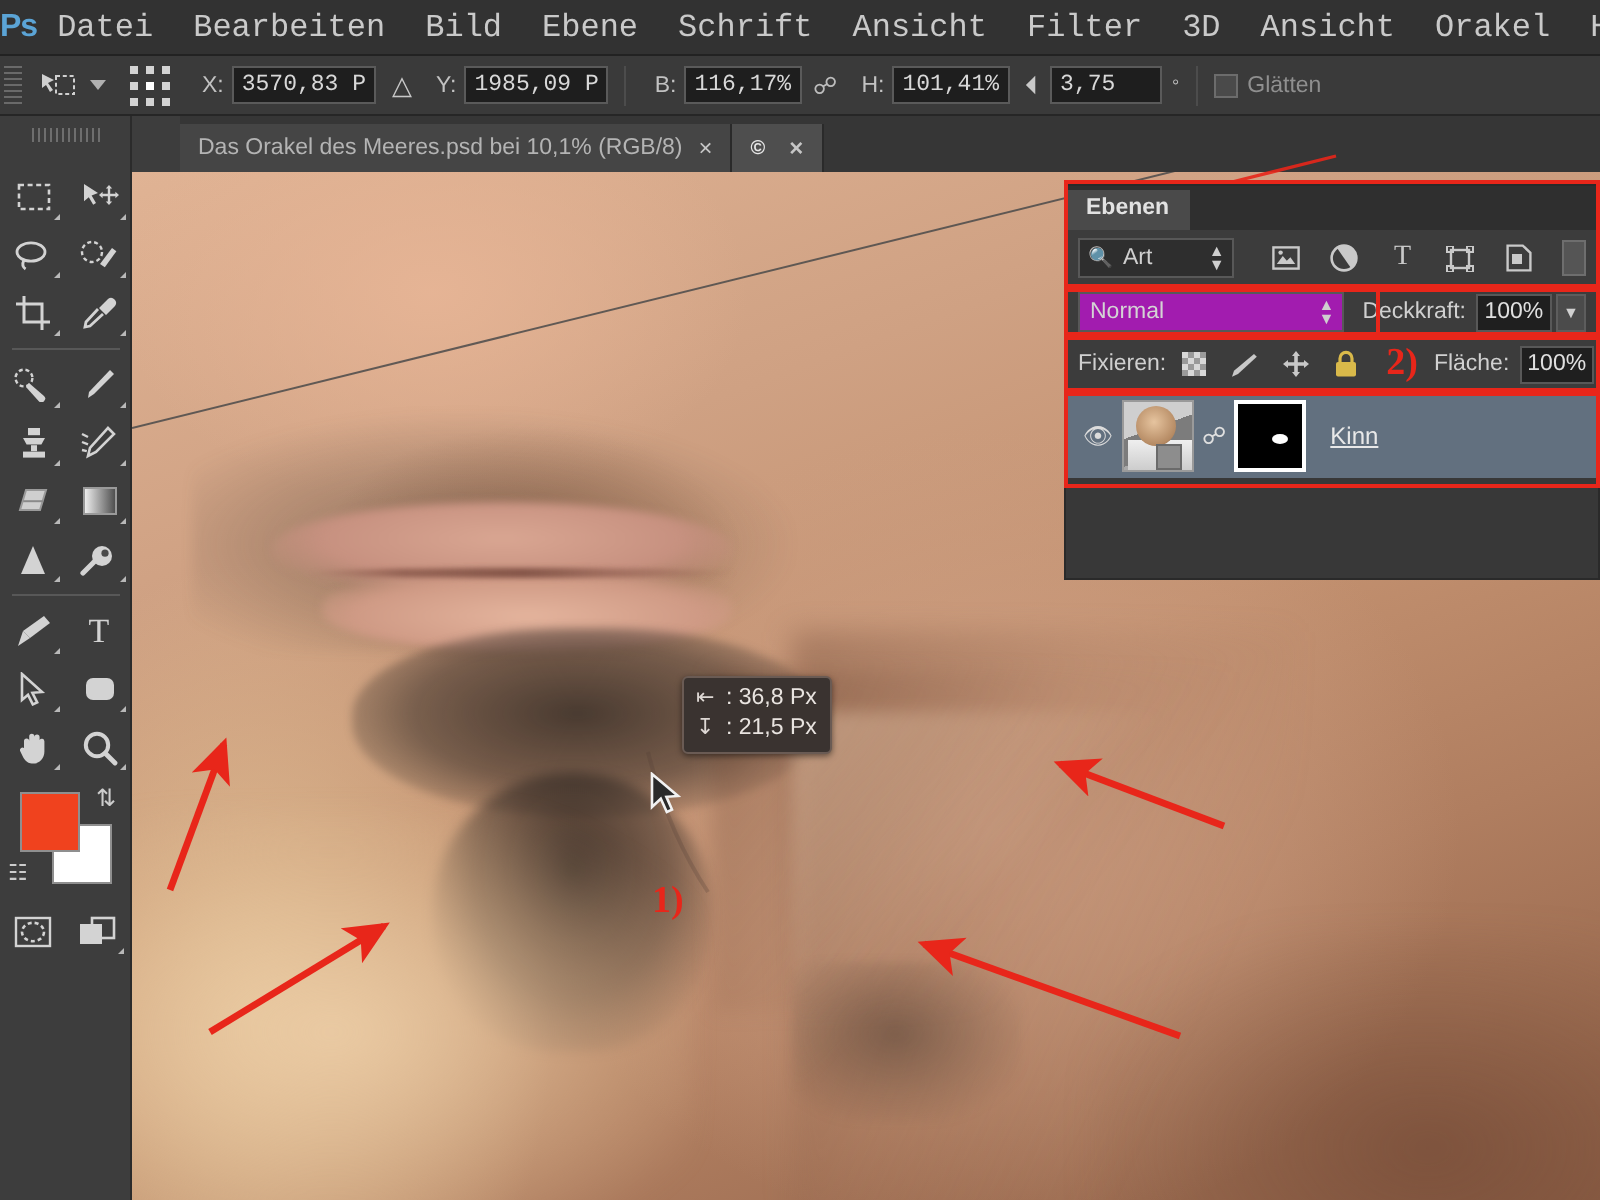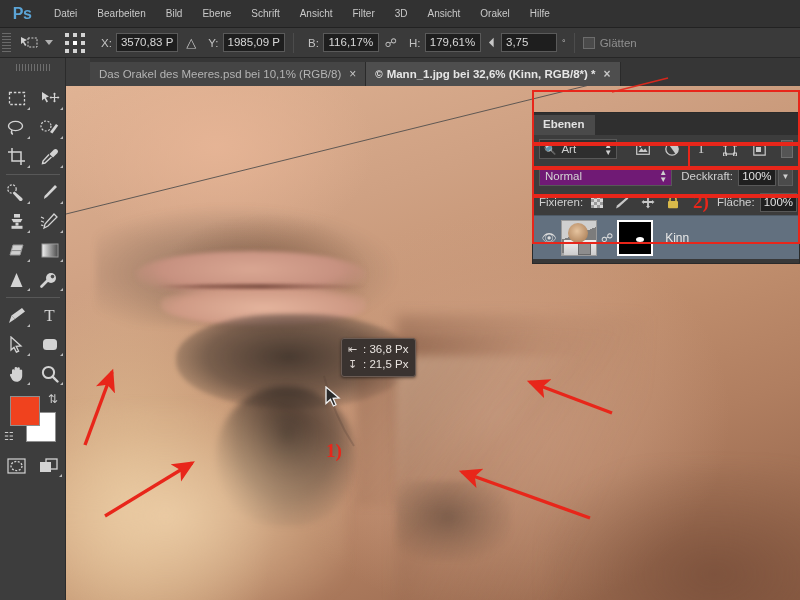--- a/index.html
+++ b/index.html
@@ -16,22 +16,22 @@
     position: absolute; left: 0; top: 0; width: 800px; height: 28px;
     background: #323232; display: flex; align-items: center;
     border-bottom: 1px solid #222;
   }
   .ps-logo {
     width: 44px; height: 28px; display: flex; align-items: center;
     justify-content: center; color: #5ba4d6; font-weight: bold;
     font-size: 16px; letter-spacing: -0.5px;
   }
   .menu-item {
-    color: #c9c9c9; font-size: 10px; padding: 4px 10px;
-    white-space: nowrap; cursor: default;
+    color: #c9c9c9; font-size: 16px; padding: 4px 10px;
+    white-space: nowrap; cursor: default; font-family: Liberation Mono, monospace;
   }
 
   
   .optionsbar {
     position: absolute; left: 0; top: 28px; width: 800px; height: 30px;
     background: #3a3a3a; display: flex; align-items: center;
     border-bottom: 1px solid #262626; padding-left: 2px;
   }
   .grip {
     width: 9px; height: 20px; margin-right: 4px;
@@ -49,21 +49,21 @@
   .ref-grid {
     width: 20px; height: 20px; margin: 0 10px 0 4px; position: relative;
   }
   .ref-grid i {
     position: absolute; width: 4px; height: 4px; background: #d4d4d4; display:block;
   }
   .opt-label { color: #c2c2c2; font-size: 11.5px; margin: 0 4px 0 6px; }
   .opt-field {
     background: #1e1e1e; border: 1px solid #5a5a5a; color: #d8d8d8;
     font-size: 11.5px; height: 19px; line-height: 17px; padding: 0 4px;
-    text-align: center; min-width: 56px; overflow: hidden; white-space: nowrap;
+    text-align: center; min-width: 56px; overflow: hidden; white-space: nowrap; font-family: Liberation Mono, monospace;
   }
   .delta-ico { color: #c8c8c8; font-size: 13px; margin: 0 6px 0 8px; }
   .link-ico { color: #bdbdbd; font-size: 12px; margin: 0 6px; }
   .deg-ico { color: #bdbdbd; font-size: 9px; margin-left: 5px; }
   .optsep { width: 1px; height: 20px; background: #2c2c2c; margin: 0 8px;
             border-right: 1px solid #4c4c4c; }
   .chk {
     width: 12px; height: 12px; background: #4a4a4a; border: 1px solid #6c6c6c;
     margin-right: 5px;
   }
@@ -223,22 +223,22 @@
     box-shadow: 0 1px 3px rgba(0,0,0,0.5);
   }
   .measure .row { display: flex; align-items: center; white-space: nowrap; }
   .measure .gl { width: 15px; display: inline-block; font-size: 11px; color: #ded8d4; }
 
   
   .cursor { position: absolute; left: 325px; top: 386px; }
 
   
   .layers-panel {
-    position: absolute; left: 532px; top: 92px; width: 268px; height: 152px;
-    background: #383838; border: 1px solid #2a2a2a; margin-top: 20px;
+    position: absolute; left: 532px; top: 92px; width: 268px; height: 198px;
+    background: #383838; border: 1px solid #2a2a2a;
   }
   .panel-tabrow {
     height: 22px; background: #2f2f2f; display: flex; align-items: flex-end;
   }
   .panel-tab {
     background: #4a4a4a; color: #e2e2e2; font-size: 11.5px; font-weight: bold;
     padding: 3px 10px 4px 10px; height: 20px;
   }
   .panel-body { background: #3c3c3c; }
   .filter-row {
@@ -253,21 +253,21 @@
   .kind-select .updn { position: absolute; right: 4px; font-size: 8px; line-height: 7px; color:#cfcfcf;}
   .filter-icons { display: flex; align-items: center; gap: 13px; margin-left: 18px; }
   .fico { color: #c9c9c9; font-size: 13px; width: 16px; height: 16px;
           display: flex; align-items: center; justify-content: center; }
   .togg {
     width: 12px; height: 18px; background: #555; border: 1px solid #6e6e6e;
     margin-left: 14px;
   }
   .blend-row { height: 26px; display: flex; align-items: center; padding: 0 6px; }
   .blend-select {
-    background: #701a75; border: 1px solid #585858; height: 20px; width: 150px;
+    background: #a21caf; border: 1px solid #585858; height: 20px; width: 150px;
     color: #d4d4d4; font-size: 11.5px; display: flex; align-items: center;
     padding: 0 5px; position: relative;
   }
   .blend-select .updn { position: absolute; right: 4px; font-size: 8px; line-height:7px; color:#cfcfcf;}
   .opacity-label { color: #d0d0d0; font-size: 11.5px; margin-left: 9px; }
   .num-field {
     background: #1f1f1f; border: 1px solid #585858; color: #e0e0e0;
     font-size: 11.5px; height: 19px; line-height: 17px; padding: 0 3px;
     width: 42px; text-align: center; margin-left: 5px;
   }
@@ -370,21 +370,21 @@
     <div class="opt-field">1985,09 P</div>
 
     <div class="optsep"></div>
 
     <span class="opt-label">B:</span>
     <div class="opt-field">116,17%</div>
 
     <span class="link-ico">☍</span>
 
     <span class="opt-label">H:</span>
-    <div class="opt-field">179,61%</div>
+    <div class="opt-field">101,41%</div>
 
     <span class="delta-ico">⏴</span>
     <div class="opt-field" style="min-width:56px;text-align:left">3,75</div>
     <span class="deg-ico">°</span>
 
     <div class="optsep"></div>
 
     <div class="chk"></div>
     <span class="chk-label">Glätten</span>
   </div>
@@ -392,21 +392,20 @@
   <div class="tabstrip">
     <div class="tab-collapse">
         <span>◄◄</span>
       </div>
     <div class="tab inactive">
       <span>Das Orakel des Meeres.psd bei 10,1% (RGB/8)</span>
       <span class="xclose">×</span>
     </div>
     <div class="tab active">
       <span class="cp">©</span>
-      <span>Mann_1.jpg bei 32,6% (Kinn, RGB/8*) *</span>
       <span class="xclose">×</span>
     </div>
   </div>
 
   <div class="toolbar">
     <div class="toolgrip"></div>
     <div class="toolgrid">
       <div class="tool">
         <svg width="18" height="15" viewBox="0 0 18 15">
             <rect x="1.5" y="1.5" width="15" height="12" fill="none" stroke="#d3d3d3" stroke-width="1.3" stroke-dasharray="2.5 1.8"></rect>

